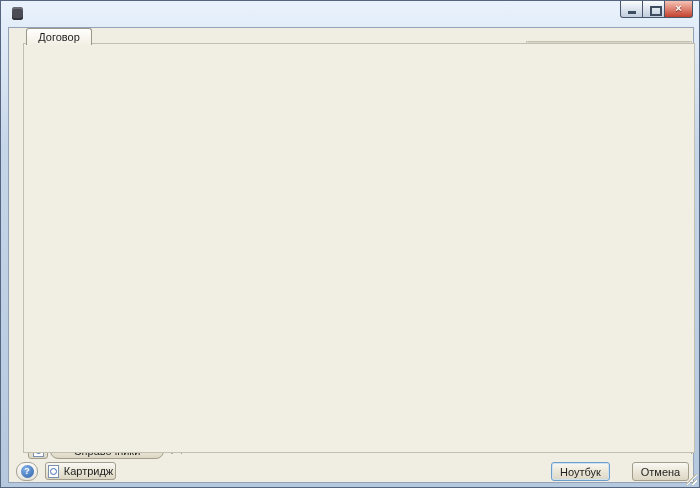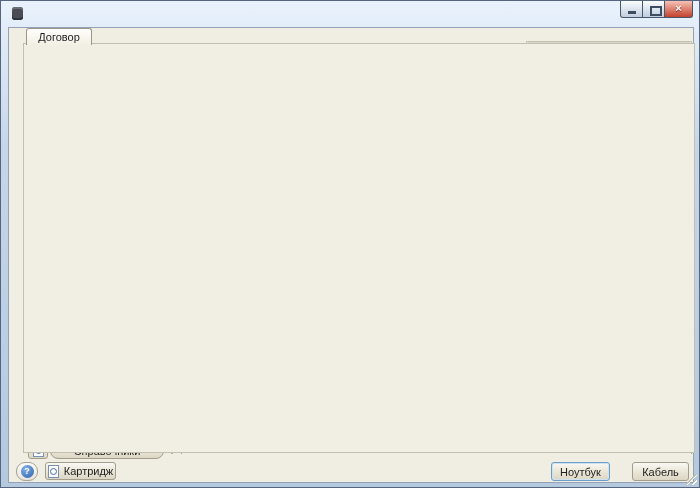--- a/index.html
+++ b/index.html
@@ -428,15 +428,15 @@
   </div>
 
   <div class="help-btn">
       <span class="help-circle">?</span>
     </div>
   <div class="btn" style="position:absolute;left:44px;top:461px;width:71px;height:18px;">
     <span class="card-icon"></span>
     <span>Картридж</span>
   </div>
   <div class="btn" style="position:absolute;left:550px;top:461px;width:59px;height:19px;border-color:#6d9eca;box-shadow:inset 0 0 0 1px #cfe2f2;">Ноутбук</div>
-  <div class="btn" style="position:absolute;left:631px;top:461px;width:57px;height:19px;">Кабель</div>
+  <div class="btn" style="position:absolute;left:631px;top:461px;width:57px;height:19px;">Отмена</div>
   <div class="grip"></div>
 </div>
 
 </body></html>

